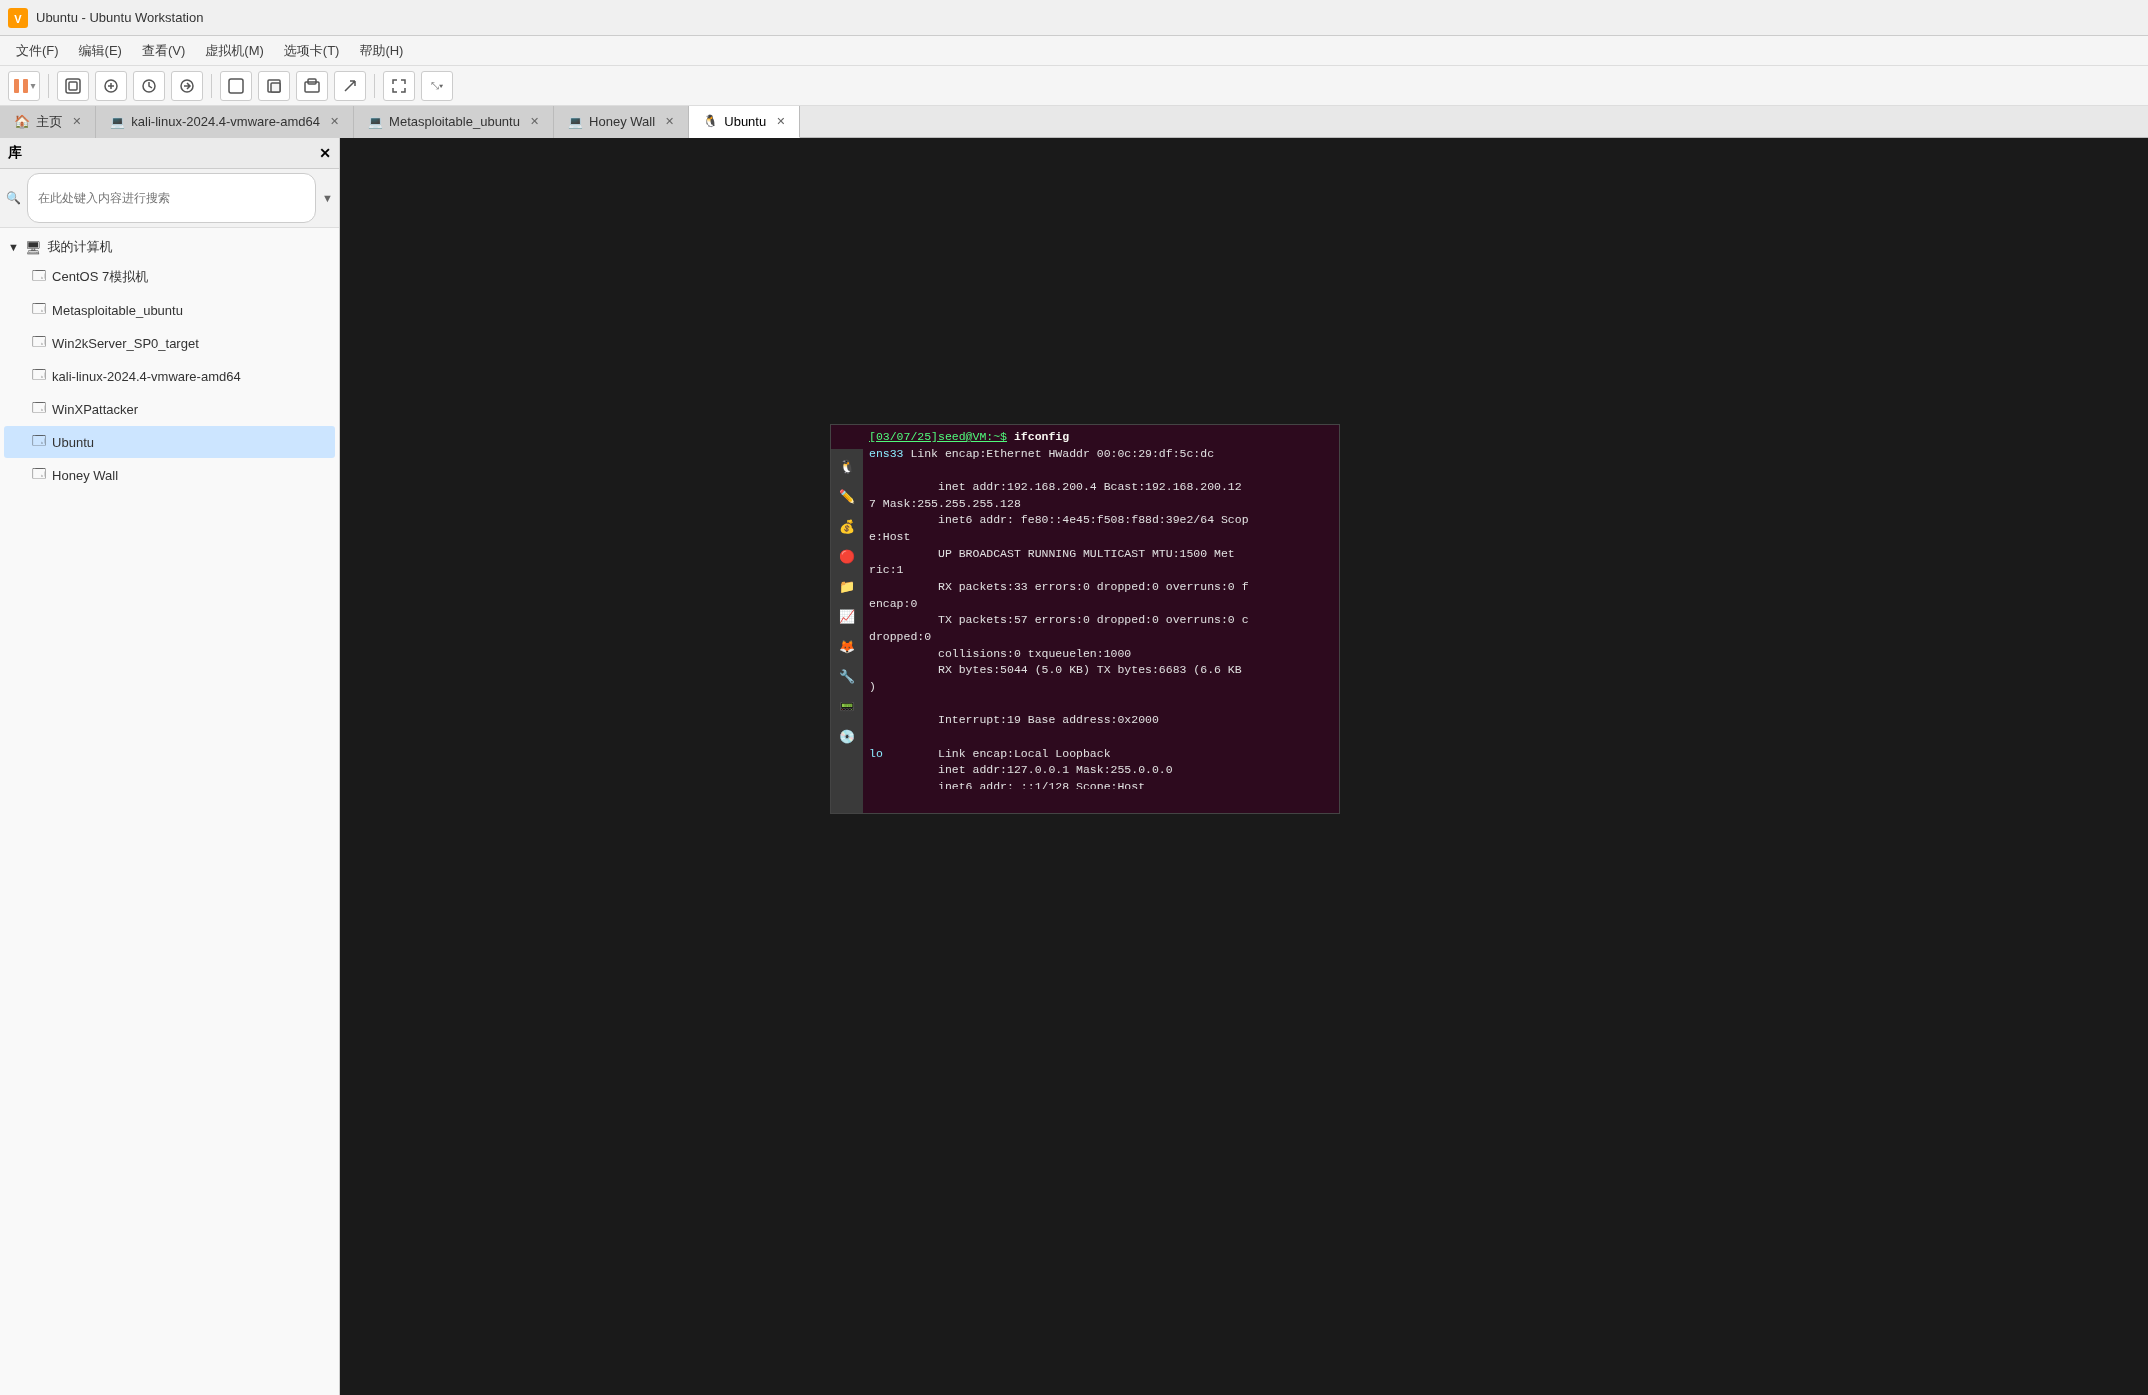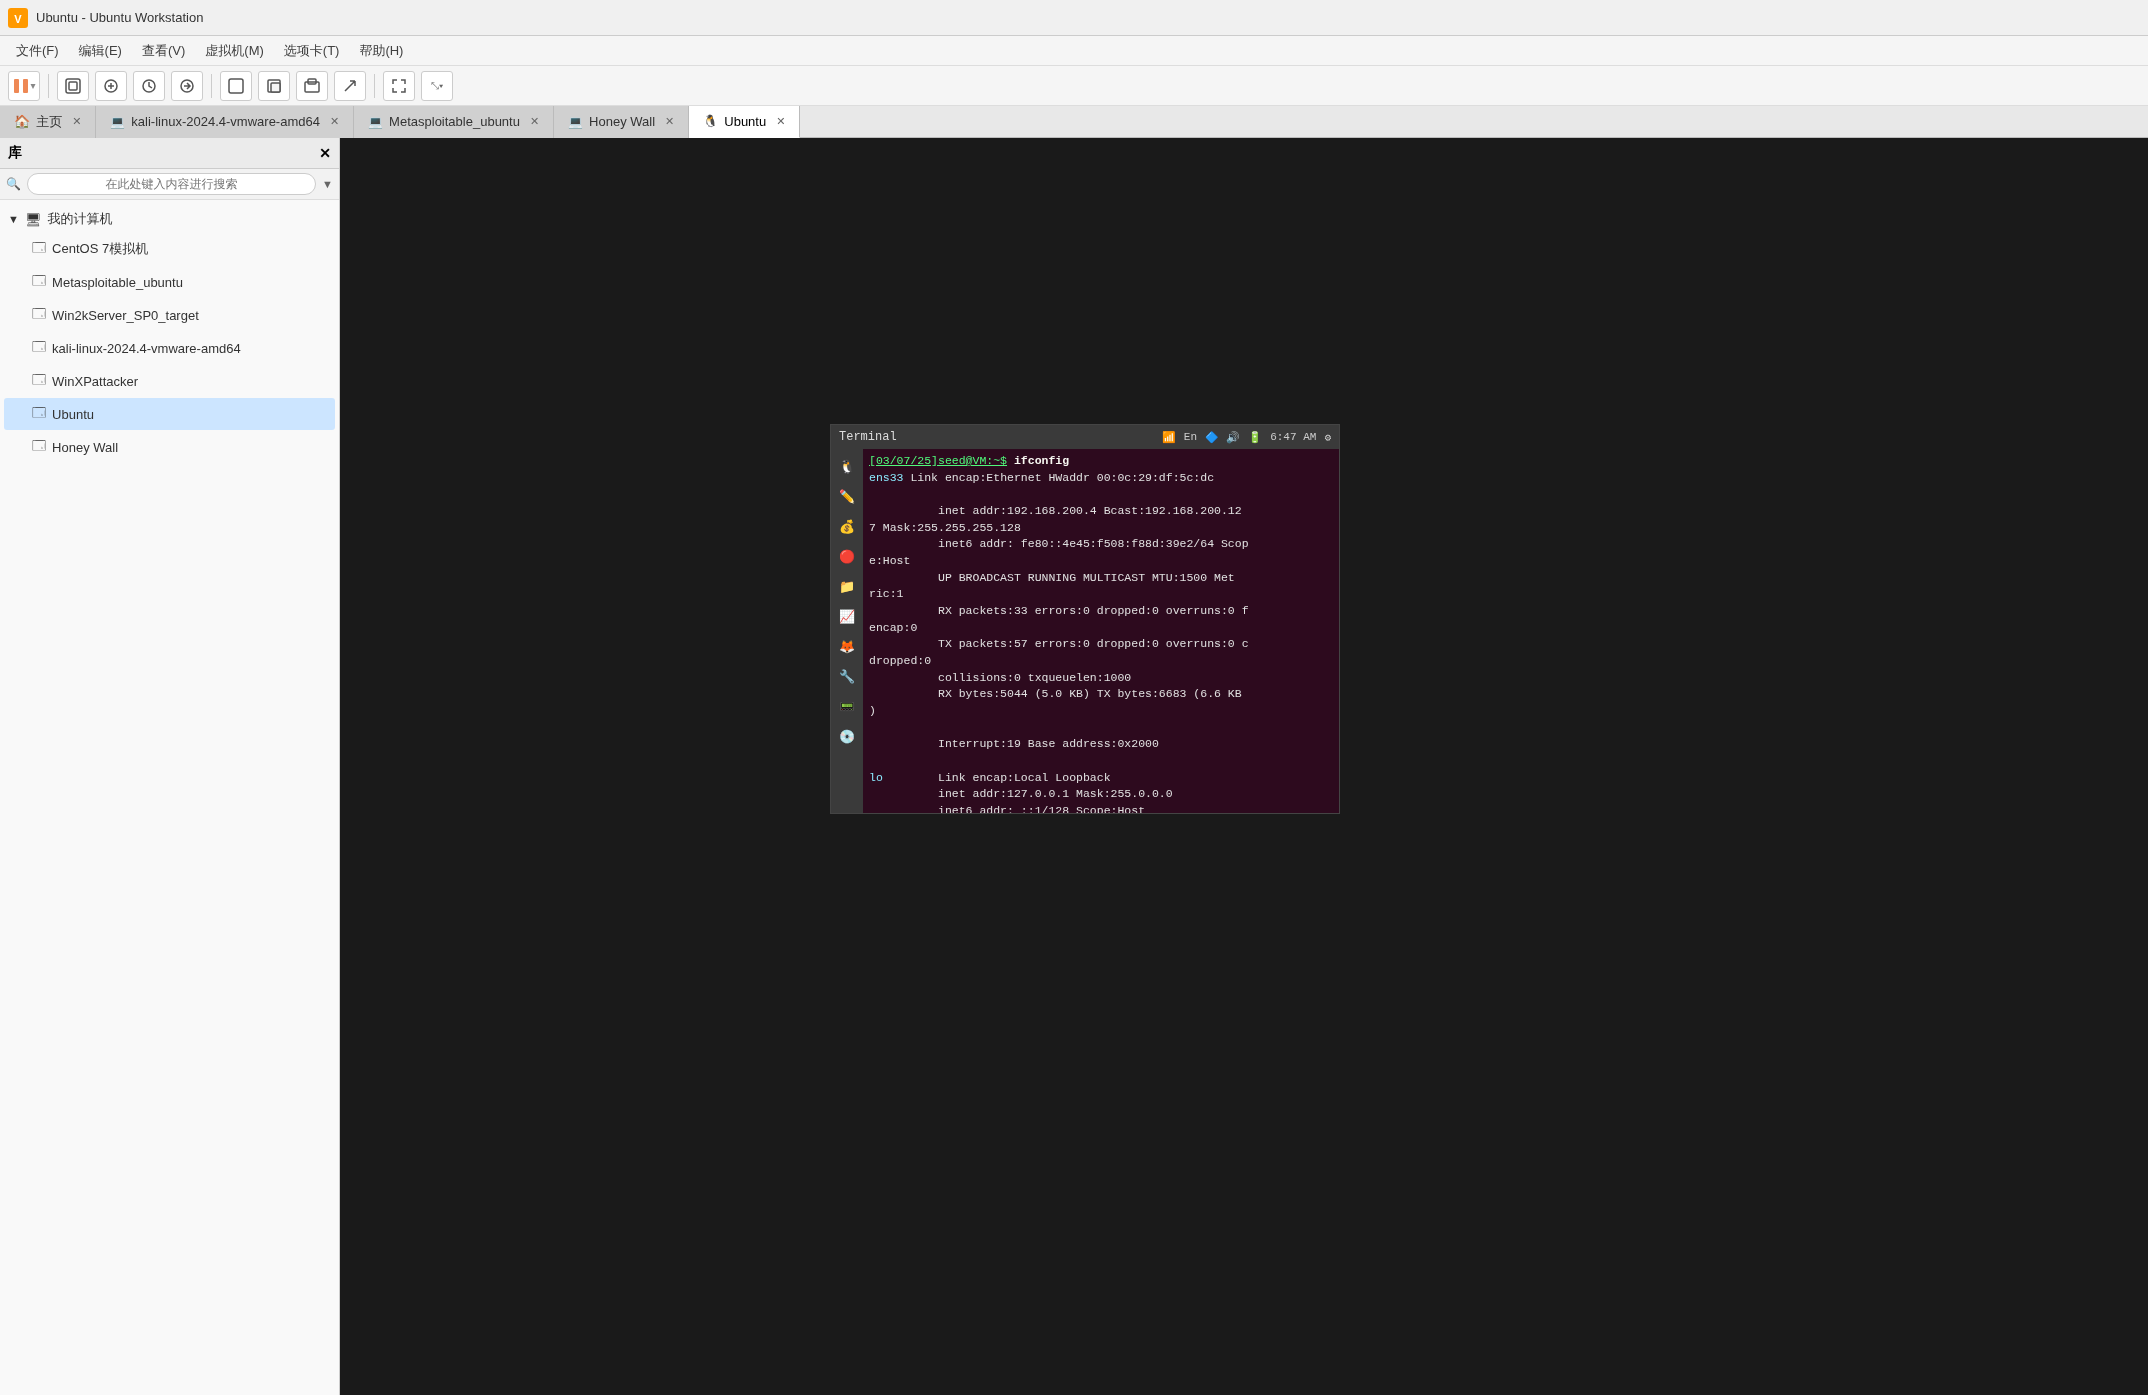--- a/index.html
+++ b/index.html
@@ -145,26 +145,25 @@
       align-items: center;
       padding: 4px 6px;
       background: #f2f2f2;
       border-bottom: 1px solid #ddd;
       gap: 6px;
     }
     .sidebar-search input {
       flex: 1;
       border: 1px solid #ccc;
       border-radius: 12px;
-      padding: 3px 10px;
+      padding: 17px 10px;
       font-size: 12px;
       background: #fff;
       color: #999;
       outline: none;
-      text-align: center;
     }
     .sidebar-search .search-icon { font-size: 12px; color: #666; }
     .sidebar-tree {
       flex: 1;
       padding: 6px 0;
       overflow-y: auto;
     }
     .tree-group-label {
       display: flex;
       align-items: center;
@@ -434,34 +433,20 @@
           <span style="font-size:13px;">🗔</span>
           <span>Honey Wall</span>
         </div>
       </div>
     </div>
 
     <div class="content-area">
 
       <div class="terminal-window">
 
-        <div class="terminal-titlebar">
-          <div class="terminal-titlebar-left">
-            <span>Terminal</span>
-          </div>
-          <div class="terminal-titlebar-right">
-            <span>📶</span>
-            <span>En</span>
-            <span>🔷</span>
-            <span>🔊</span>
-            <span>🔋</span>
-            <span>6:47 AM</span>
-            <span>⚙</span>
-          </div>
-        </div>
 
         <div style="display:flex; height:calc(100% - 24px);">
 
           <div class="terminal-sidebar">
             <div class="terminal-sidebar-btn">🐧</div>
             <div class="terminal-sidebar-btn">✏️</div>
             <div class="terminal-sidebar-btn">💰</div>
             <div class="terminal-sidebar-btn">🔴</div>
             <div class="terminal-sidebar-btn">📁</div>
             <div class="terminal-sidebar-btn">📈</div>

